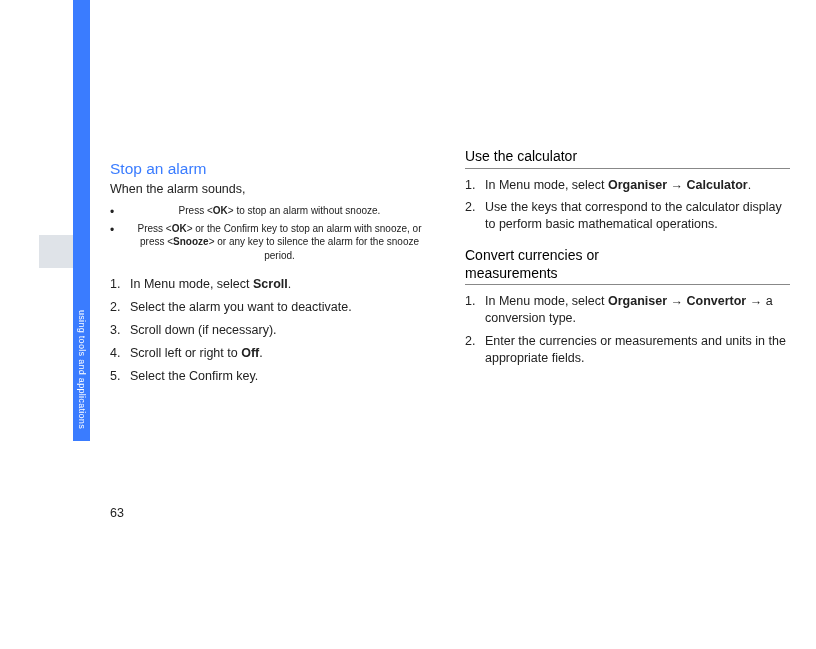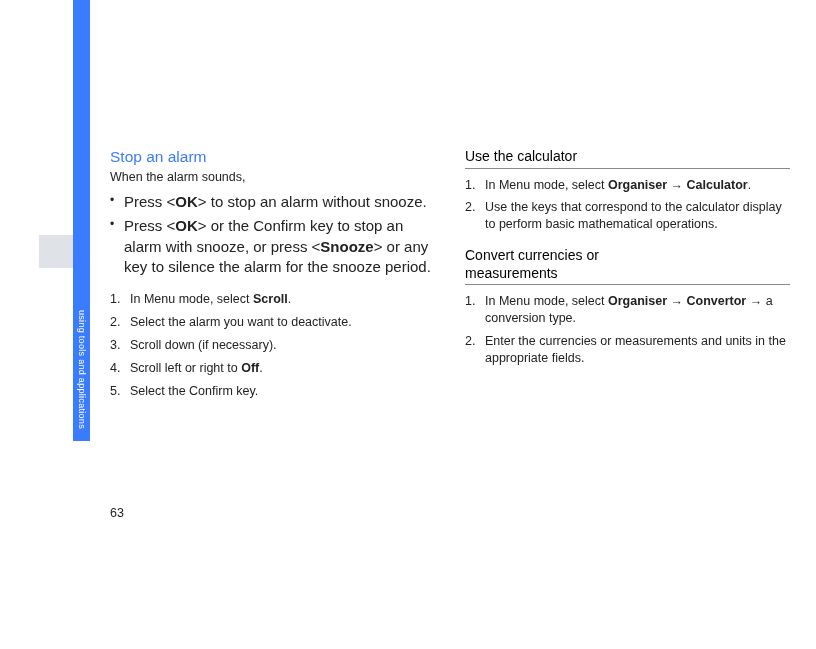--- a/index.html
+++ b/index.html
@@ -48,21 +48,21 @@
     display: flex;
     gap: 30px;
   }
   .col {
     width: 325px;
   }
   .h-blue {
     color: #3a7cff;
     font-size: 15.5px;
     font-weight: 400;
-    margin: 0 0 4px 0;
+    margin: 12px 0 4px 0;
   }
   .h-black {
     color: #000;
     font-size: 14px;
     font-weight: 400;
     margin: 0 0 2px 0;
     line-height: 1.25;
   }
   .rule {
     border: none;
@@ -75,24 +75,25 @@
     font-weight: 400;
   }
   ul.bullets {
     list-style: none;
     padding: 0;
     margin: 0 0 14px 0;
   }
   ul.bullets > li {
     position: relative;
     padding-left: 14px;
-    font-size: 15px;
+    font-size: 10px;
     line-height: 1.35;
     margin-bottom: 4px;
     font-weight: 300;
+    text-align: center;
   }
   ul.bullets > li::before {
     content: "•";
     position: absolute;
     left: 0;
     top: 0;
     font-size: 12px;
   }
   ol.steps {
     list-style: none;

